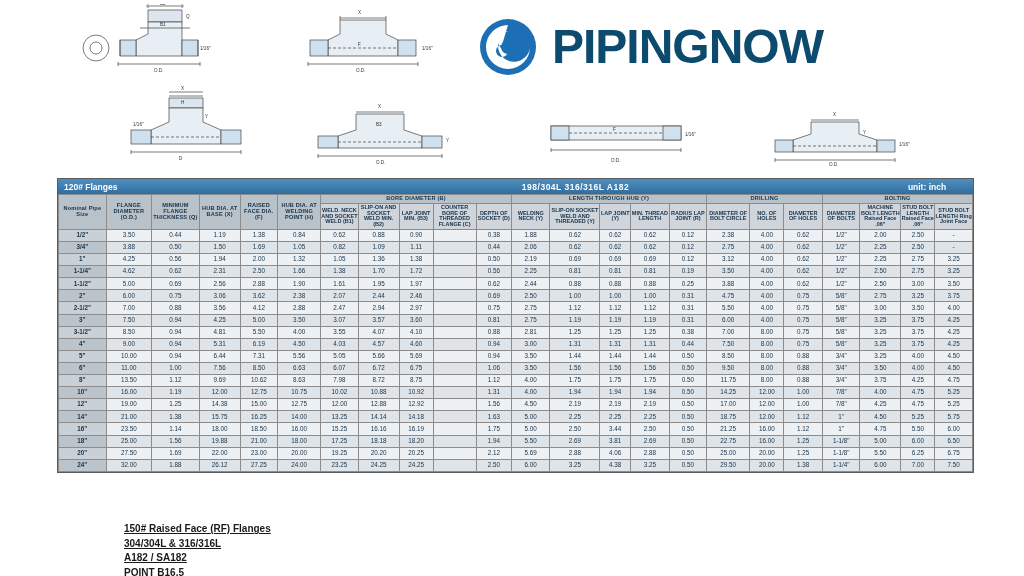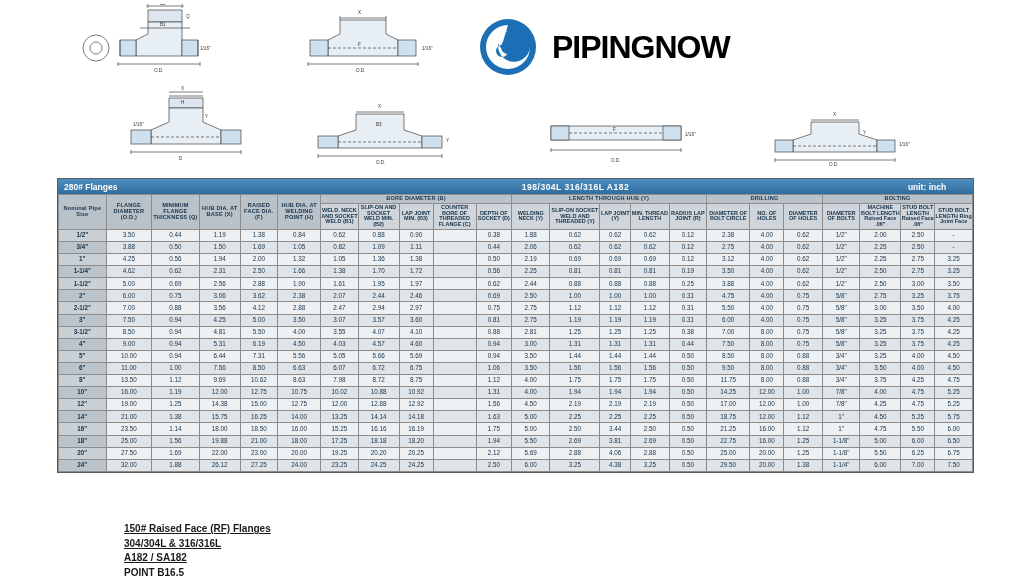--- a/index.html
+++ b/index.html
@@ -18,22 +18,22 @@
   .dwg svg{display:block;}
 
   
   .logo{
     position:absolute;left:478px;top:16px;width:530px;height:62px;
     display:flex;align-items:center;gap:14px;
   }
   .logo-mark{width:60px;height:60px;flex:0 0 60px;}
   .logo-text{
     font-family:"Liberation Sans", sans-serif;
-    font-weight:bold;font-size:32px;letter-spacing:-1px;
-    color:#000000;line-height:1;
+    font-weight:bold;font-size:48px;letter-spacing:-1px;
+    color:#0c4a6e;line-height:1;
   }
 
   
   .table-wrap{
     position:absolute;left:57px;top:178px;width:915px;
     border:1px solid #5b5b5b;
     background:#ffffff;
   }
   .tbl-title{
     display:flex;align-items:center;
@@ -228,21 +228,21 @@
           <path d="M30 8 A22 22 0 1 0 52 30 A16 16 0 1 1 30 14 A10 10 0 1 0 30 34 A6 6 0 1 1 24 28" fill="#ffffff"></path>
           <circle cx="30" cy="30" r="7" fill="#1C6FB4"></circle>
         </svg>
       </span>
       <span class="logo-text">PIPINGNOW</span>
     </div>
   </div>
 
   <div class="table-wrap">
     <div class="tbl-title">
-      <span class="t-left">280# Flanges</span>
+      <span class="t-left">120# Flanges</span>
       <span class="t-mid">198/304L  316/316L   A182</span>
       <span class="t-right">unit: inch</span>
     </div>
 
     <table>
       <colgroup>
         <col style="width:42px">
           <col style="width:40px">
           <col style="width:42px">
           <col style="width:36px">

